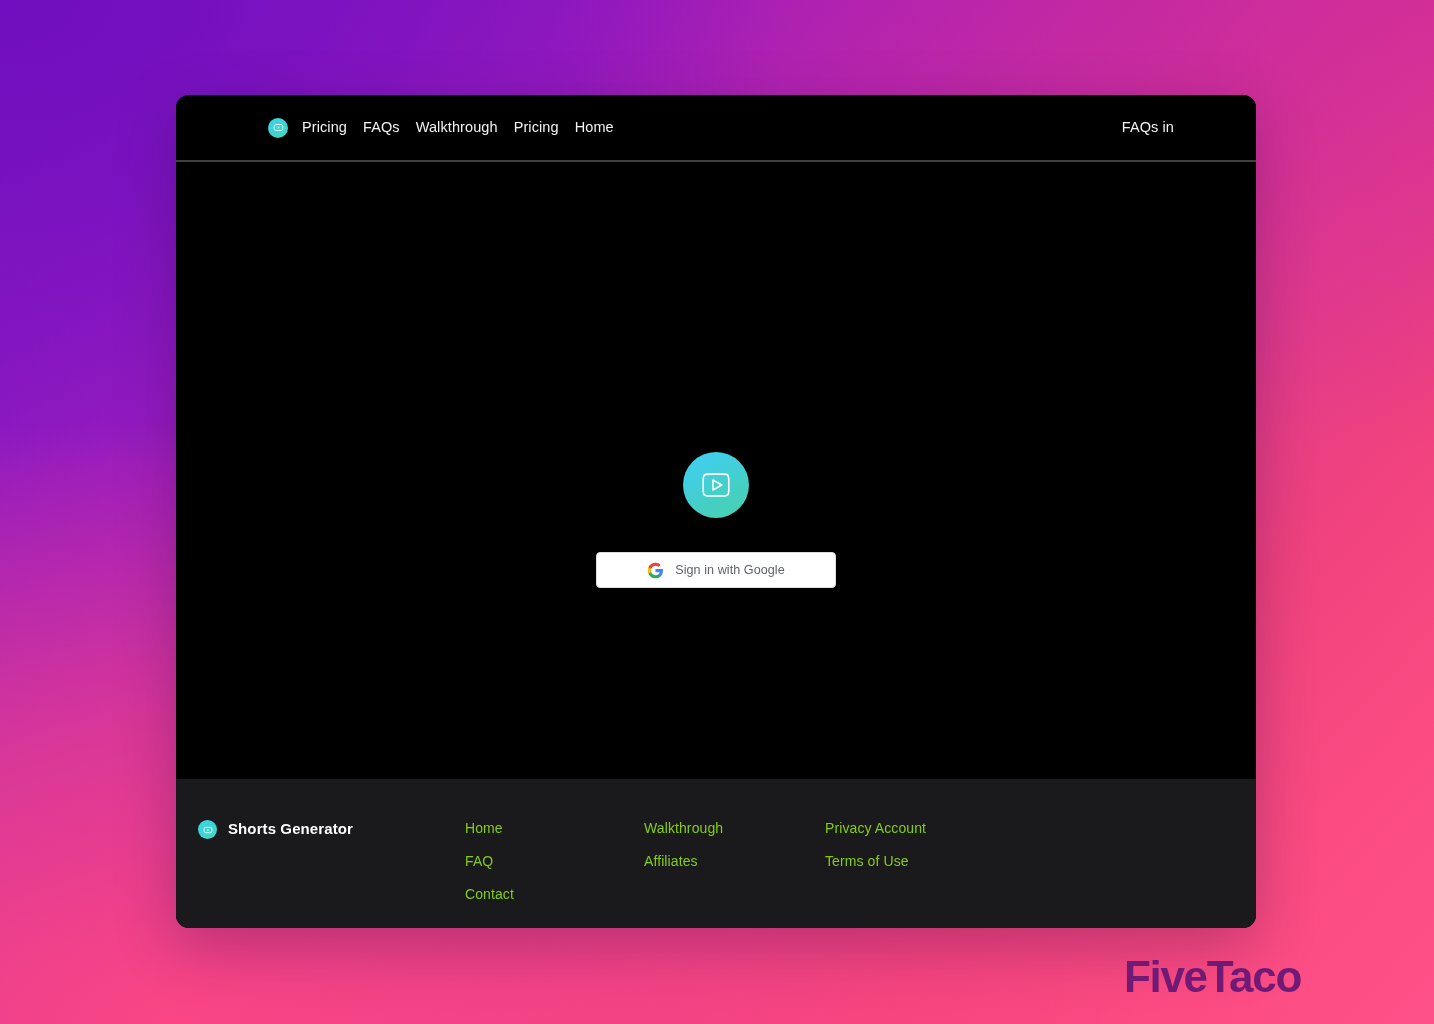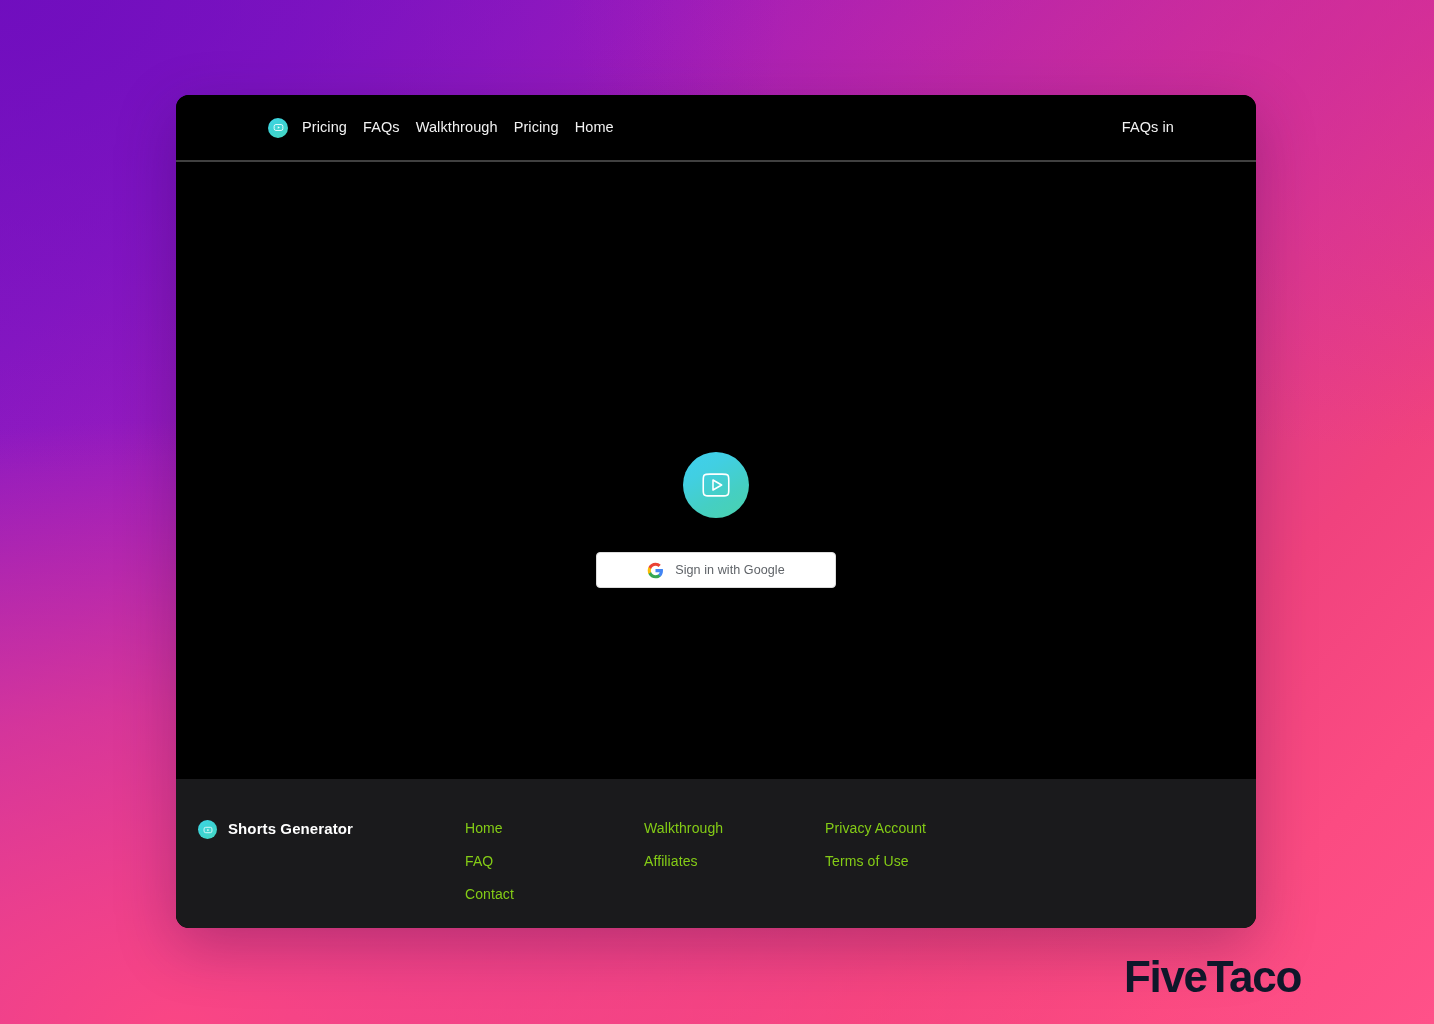--- a/index.html
+++ b/index.html
@@ -210,21 +210,21 @@
     cursor: pointer;
     white-space: nowrap;
     width: fit-content;
   }
 
   
   .watermark {
     position: absolute;
     right: 133px;
     bottom: 25px;
-    color: #0f172a;
+    color: #701a75;
     font-size: 44px;
     font-weight: bold;
     letter-spacing: -1.3px;
     line-height: 1;
     user-select: none;
     margin-left: 12px;
   }
 </style>
 </head>
 <body>

